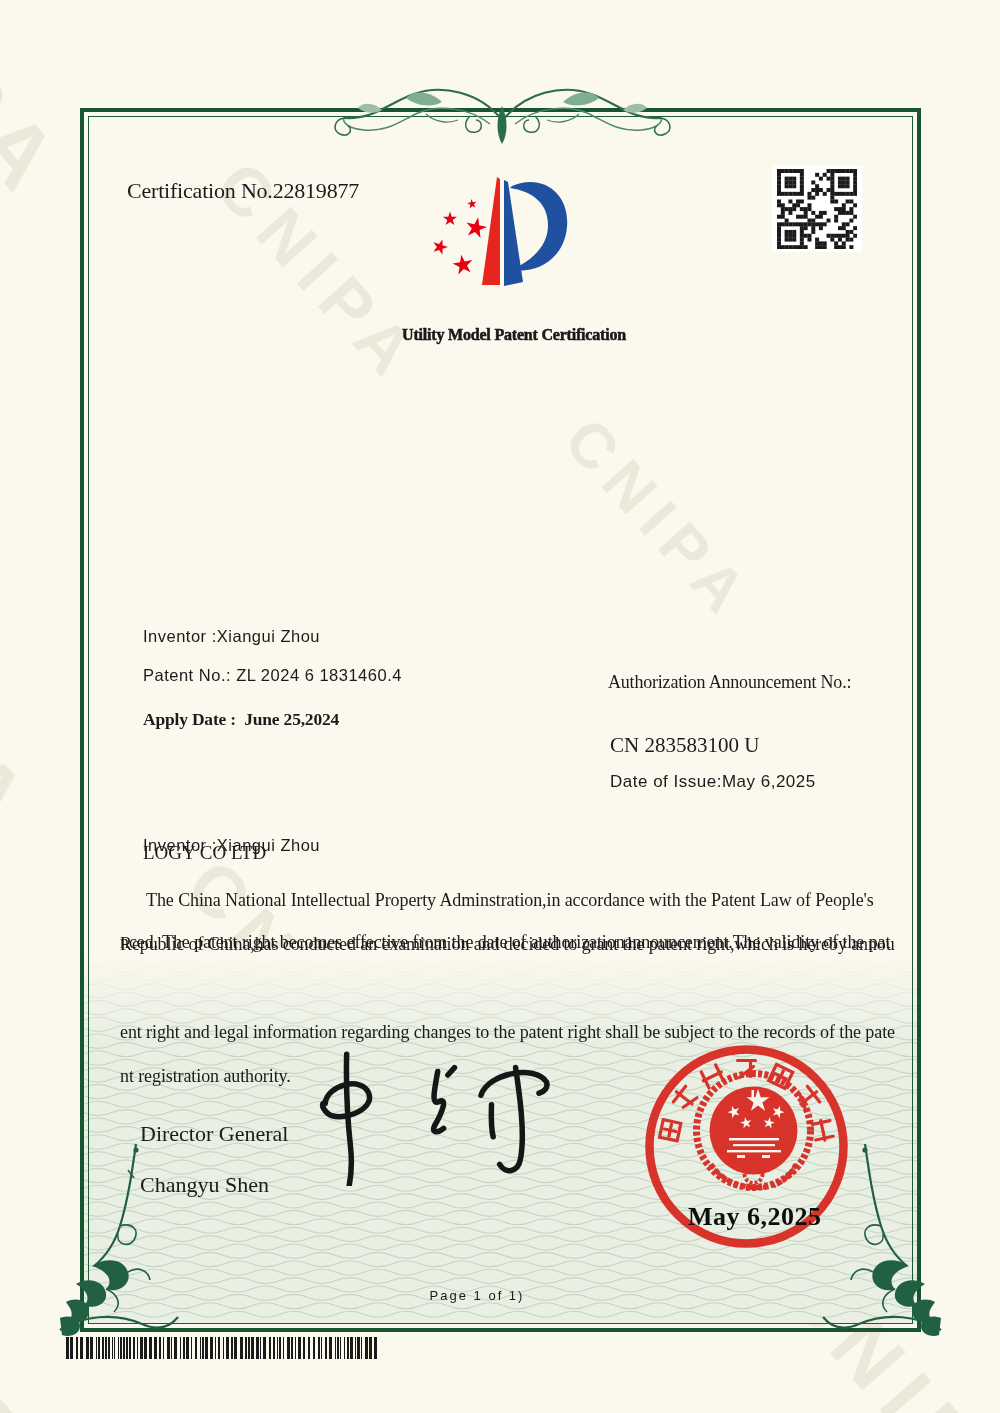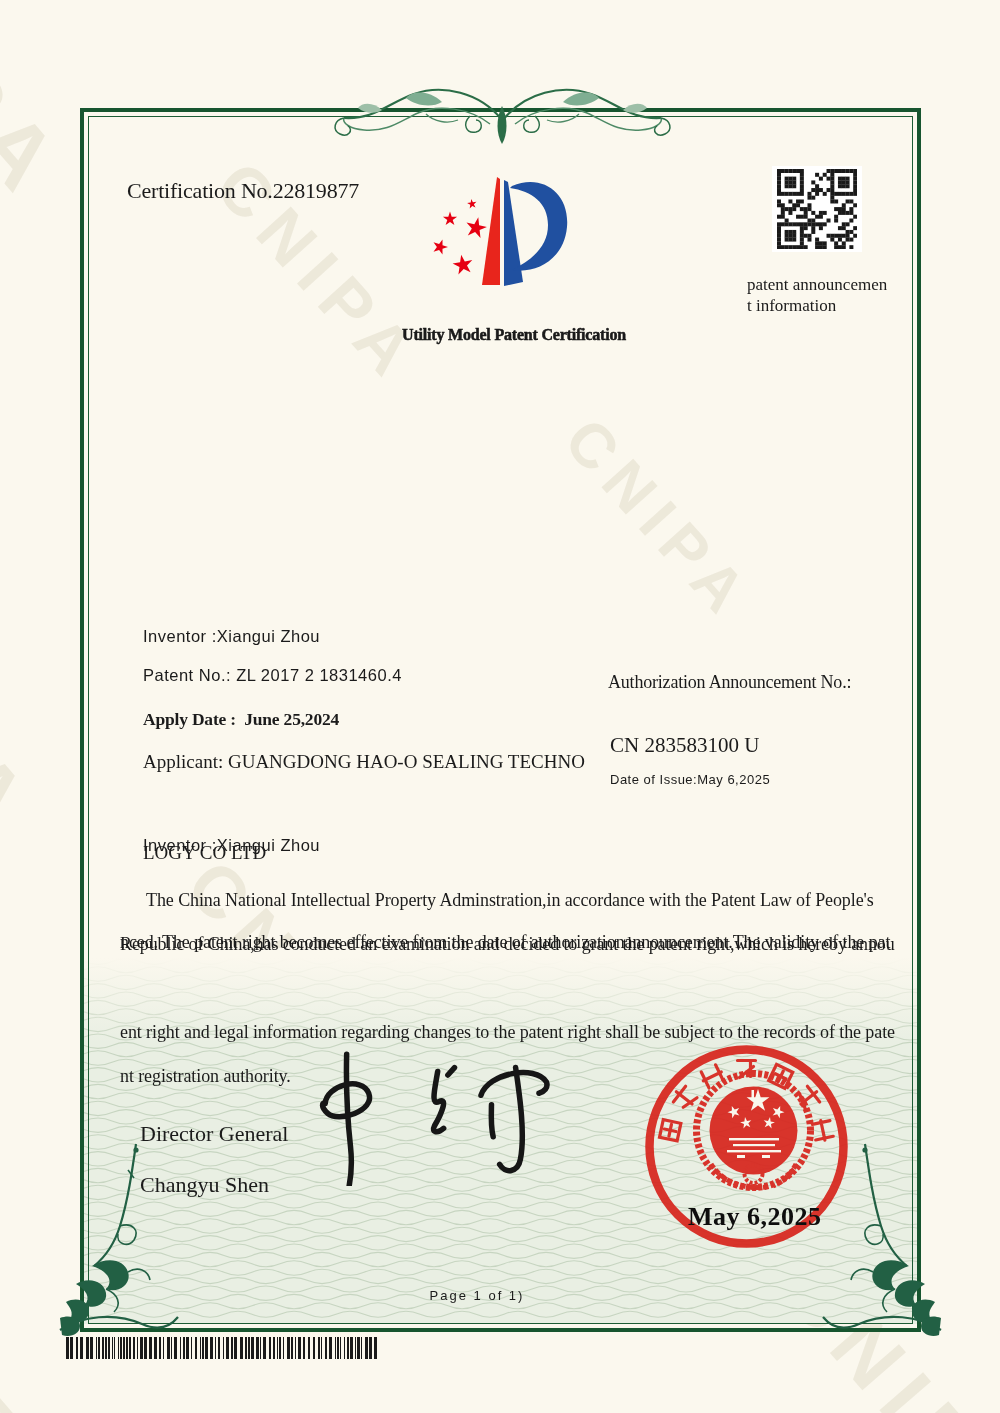--- a/index.html
+++ b/index.html
@@ -39,21 +39,21 @@
   .address2{left:143px;top:565px;font-size:17.5px;}
   .mono{font-family:Liberation Sans, sans-serif;letter-spacing:0.5px;}
   .inventor1{left:143px;top:627px;font-size:16.5px;}
   .patent-no{left:143px;top:666px;font-size:16.5px;}
   .apply-date{left:143px;top:709px;font-size:17.5px;font-weight:bold;letter-spacing:-0.2px;}
   .applicant2a{left:143px;top:751px;font-size:19px;}
   .applicant2b{left:143px;top:842px;font-size:19px;}
   .inventor2{left:143px;top:836px;font-size:16.5px;}
   .auth-label{left:608px;top:672px;font-size:18px;letter-spacing:-0.2px;}
   .auth-no{left:610px;top:733px;font-size:21px;}
-  .date-issue{left:610px;top:772px;font-size:13px;}
+  .date-issue{left:610px;top:772px;font-size:17px;}
   .para-line{left:120px;font-size:18px;z-index:5;letter-spacing:-0.1px;}
   .director{left:140px;top:1121px;font-size:22px;z-index:5;}
   .changyu{left:140px;top:1172px;font-size:22px;z-index:5;}
   #sig-svg{left:290px;top:1046px;z-index:6;}
   #seal-svg{left:641px;top:1038px;z-index:6;}
   .seal-date{left:688px;top:1202px;font-size:26px;font-weight:bold;color:#0e0e0e;z-index:7;
     letter-spacing:0.5px;}
   .page-no{left:477px;top:1288px;transform:translateX(-50%);font-size:13px;letter-spacing:2px;z-index:5;}
   #barcode{position:absolute;left:66px;top:1337px;width:312px;height:22px;z-index:5;display:flex;}
   #barcode div{height:100%;}
@@ -399,31 +399,26 @@
         <rect x="26.67" y="76.19" width="4" height="4" fill="#1a1a1a"></rect>
         <rect x="38.10" y="76.19" width="4" height="4" fill="#1a1a1a"></rect>
         <rect x="41.90" y="76.19" width="4" height="4" fill="#1a1a1a"></rect>
         <rect x="45.71" y="76.19" width="4" height="4" fill="#1a1a1a"></rect>
         <rect x="57.14" y="76.19" width="4" height="4" fill="#1a1a1a"></rect>
         <rect x="60.95" y="76.19" width="4" height="4" fill="#1a1a1a"></rect>
         <rect x="64.76" y="76.19" width="4" height="4" fill="#1a1a1a"></rect>
         <rect x="72.38" y="76.19" width="4" height="4" fill="#1a1a1a"></rect>
       </svg>
   </div>
-  <div class="abs qr-caption">
-    <div>patent announcemen</div>
-    <div>t information</div>
-  </div>
 
   <div class="abs doc-title">Utility Model Patent Certification</div>
 
   <div class="abs f-line mono inventor1 pre">Inventor :Xiangui Zhou</div>
-  <div class="abs f-line mono patent-no pre">Patent No.: ZL 2017 2 1831460.4</div>
+  <div class="abs f-line mono patent-no pre">Patent No.: ZL 2024 6 1831460.4</div>
   <div class="abs f-line apply-date pre">Apply Date :  June 25,2024</div>
-  <div class="abs f-line applicant2a pre">Applicant: GUANGDONG HAO-O SEALING TECHNO</div>
   <div class="abs f-line applicant2b pre">LOGY CO LTD</div>
   <div class="abs f-line mono inventor2 pre">Inventor :Xiangui Zhou</div>
   <div class="abs f-line auth-label">Authorization Announcement No.:</div>
   <div class="abs f-line auth-no">CN 283583100 U</div>
   <div class="abs f-line mono date-issue pre">Date of Issue:May 6,2025</div>
 
   <div class="abs para-line pre" style="top:890px;">      The China National Intellectual Property Adminstration,in accordance with the Patent Law of People's</div>
   <div class="abs para-line pre" style="top:934px;">Republic of China,has conducted an examination and decided to grant the patent right,which is hereby annou</div>
   <div class="abs para-line pre" style="top:932px;">nced. The patent right becomes effective from the date of authorizationannouncement.The validity of the pat</div>
   <div class="abs para-line pre" style="top:1022px;">ent right and legal information regarding changes to the patent right shall be subject to the records of the pate</div>

